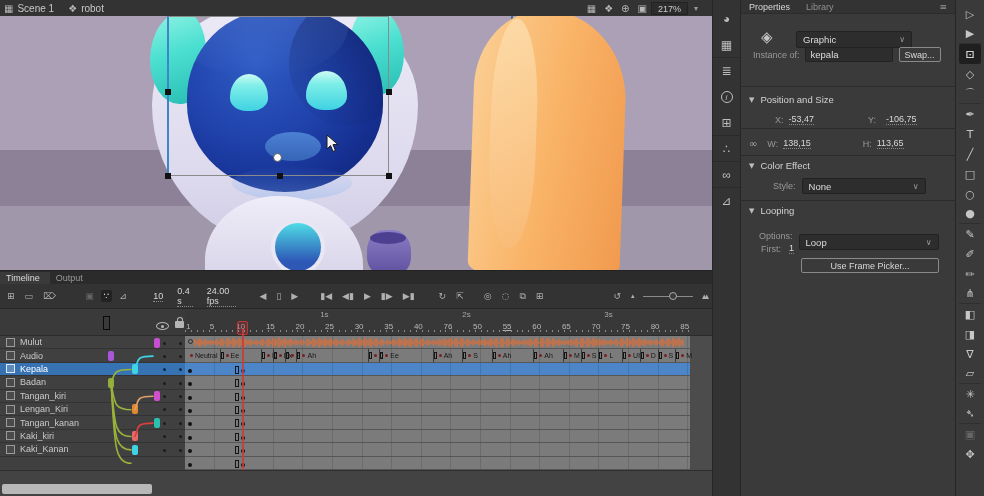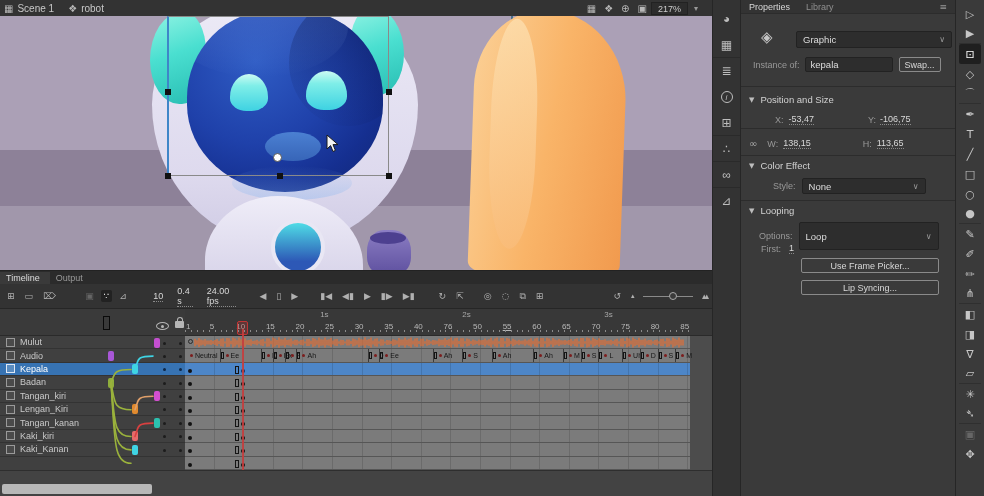--- a/index.html
+++ b/index.html
@@ -505,46 +505,46 @@
     </div>
 
   <div class="props" data-name="properties-panel">
     <div class="p-tabs" data-name="properties-tab-bar">
       <span class="p-tab active" data-name="tab-properties">Properties</span>
       <span class="p-tab" data-name="tab-library">Library</span>
       <span class="p-menu glyph" data-name="panel-menu-icon">≡</span>
     </div>
 
     <span class="glyph" style="position:absolute;left:20px;top:28px;font-size:15px;color:#c6c6c6;" data-name="graphic-symbol-icon">◈</span>
-    <div class="dropdown" style="position:absolute;left:55px;top:31px;width:156px;" data-name="symbol-behavior-dropdown">
+    <div class="dropdown" style="position:absolute;left:55px;top:31px;width:116px;" data-name="symbol-behavior-dropdown">
       <span data-name="symbol-behavior-value">Graphic</span>
       <span class="chev glyph" data-name="behavior-chevron-icon">∨</span>
     </div>
 
-    <div class="p-row" style="top:57px;text-align:right;">
+    <div class="p-row" style="top:47px;text-align:right;">
       <span class="p-label" style="margin-left:12px;" data-name="instance-of-label">Instance of:</span>
       <div class="fieldbox" style="margin-left:5px;width:88px;" data-name="instance-name-field">
         <span data-name="instance-name-value">kepala</span>
       </div>
       <div class="p-btn" style="margin-left:6px;width:42px;" data-name="swap-button">
         <span data-name="swap-button-label">Swap...</span>
       </div>
     </div>
 
     <div class="p-div" style="top:86px;" data-name="divider"></div>
 
     <div class="sec-head" style="top:94px;" data-name="position-size-section-header">
       <span class="tri glyph" data-name="collapse-triangle-icon">▼</span>
       <span data-name="position-size-title">Position and Size</span>
     </div>
     <div class="p-row" style="top:114px;">
       <span class="p-label" style="margin-left:34px;" data-name="x-label">X:</span>
       <span class="p-value" style="margin-left:5px;" data-name="x-value">-53,47</span>
       <span class="p-label" style="margin-left:54px;" data-name="y-label">Y:</span>
-      <span class="p-value" style="margin-left:4px;" data-name="y-value">-106,75</span>
+      <span class="p-value" style="margin-left:10px;" data-name="y-value">-106,75</span>
     </div>
     <div class="p-div" style="top:128px;" data-name="divider"></div>
     <div class="p-row" style="top:138px;">
       <span class="glyph" style="margin-left:8px;color:#aaa;font-size:10px;" data-name="link-width-height-icon">∞</span>
       <span class="p-label" style="margin-left:10px;" data-name="w-label">W:</span>
       <span class="p-value" style="margin-left:5px;" data-name="w-value">138,15</span>
       <span class="p-label" style="margin-left:52px;" data-name="h-label">H:</span>
       <span class="p-value" style="margin-left:5px;" data-name="h-value">113,65</span>
     </div>
     <div class="p-div" style="top:155px;" data-name="divider"></div>
@@ -561,37 +561,32 @@
       </div>
     </div>
     <div class="p-div" style="top:200px;" data-name="divider"></div>
 
     <div class="sec-head" style="top:205px;" data-name="looping-section-header">
       <span class="tri glyph" data-name="collapse-triangle-icon">▼</span>
       <span data-name="looping-title">Looping</span>
     </div>
     <div class="p-row" style="top:222px;">
       <span class="p-label" style="margin-left:18px;" data-name="options-label">Options:</span>
-      <div class="dropdown" style="margin-left:6px;width:140px;height:28px;" data-name="loop-options-dropdown">
+      <div class="dropdown" style="margin-left:6px;width:140px;height:16px;margin-top:12px;" data-name="loop-options-dropdown">
         <span data-name="loop-options-value">Loop</span>
         <span class="chev glyph" data-name="loop-chevron-icon">∨</span>
       </div>
     </div>
     <div class="p-row" style="top:243px;">
       <span class="p-label" style="margin-left:20px;" data-name="first-frame-label">First:</span>
       <span class="p-value" style="margin-left:8px;" data-name="first-frame-value">1</span>
     </div>
     <div class="p-row" style="top:258px;">
       <div class="p-btn" style="margin-left:60px;width:138px;" data-name="use-frame-picker-button">
         <span data-name="use-frame-picker-label">Use Frame Picker...</span>
-      </div>
-    </div>
-    <div class="p-row" style="top:280px;">
-      <div class="p-btn" style="margin-left:60px;width:138px;" data-name="lip-syncing-button">
-        <span data-name="lip-syncing-label">Lip Syncing...</span>
       </div>
     </div>
   </div>
 
   <div class="tools" id="tools" data-name="tools-strip">
       <div class="tool glyph" data-name="selection-tool">▷</div>
       <div class="tool glyph divider" data-name="subselection-tool">▶</div>
       <div class="tool glyph active" data-name="free-transform-tool">⊡</div>
       <div class="tool glyph" data-name="gradient-transform-tool">◇</div>
       <div class="tool glyph divider" data-name="lasso-tool">⌒</div>

